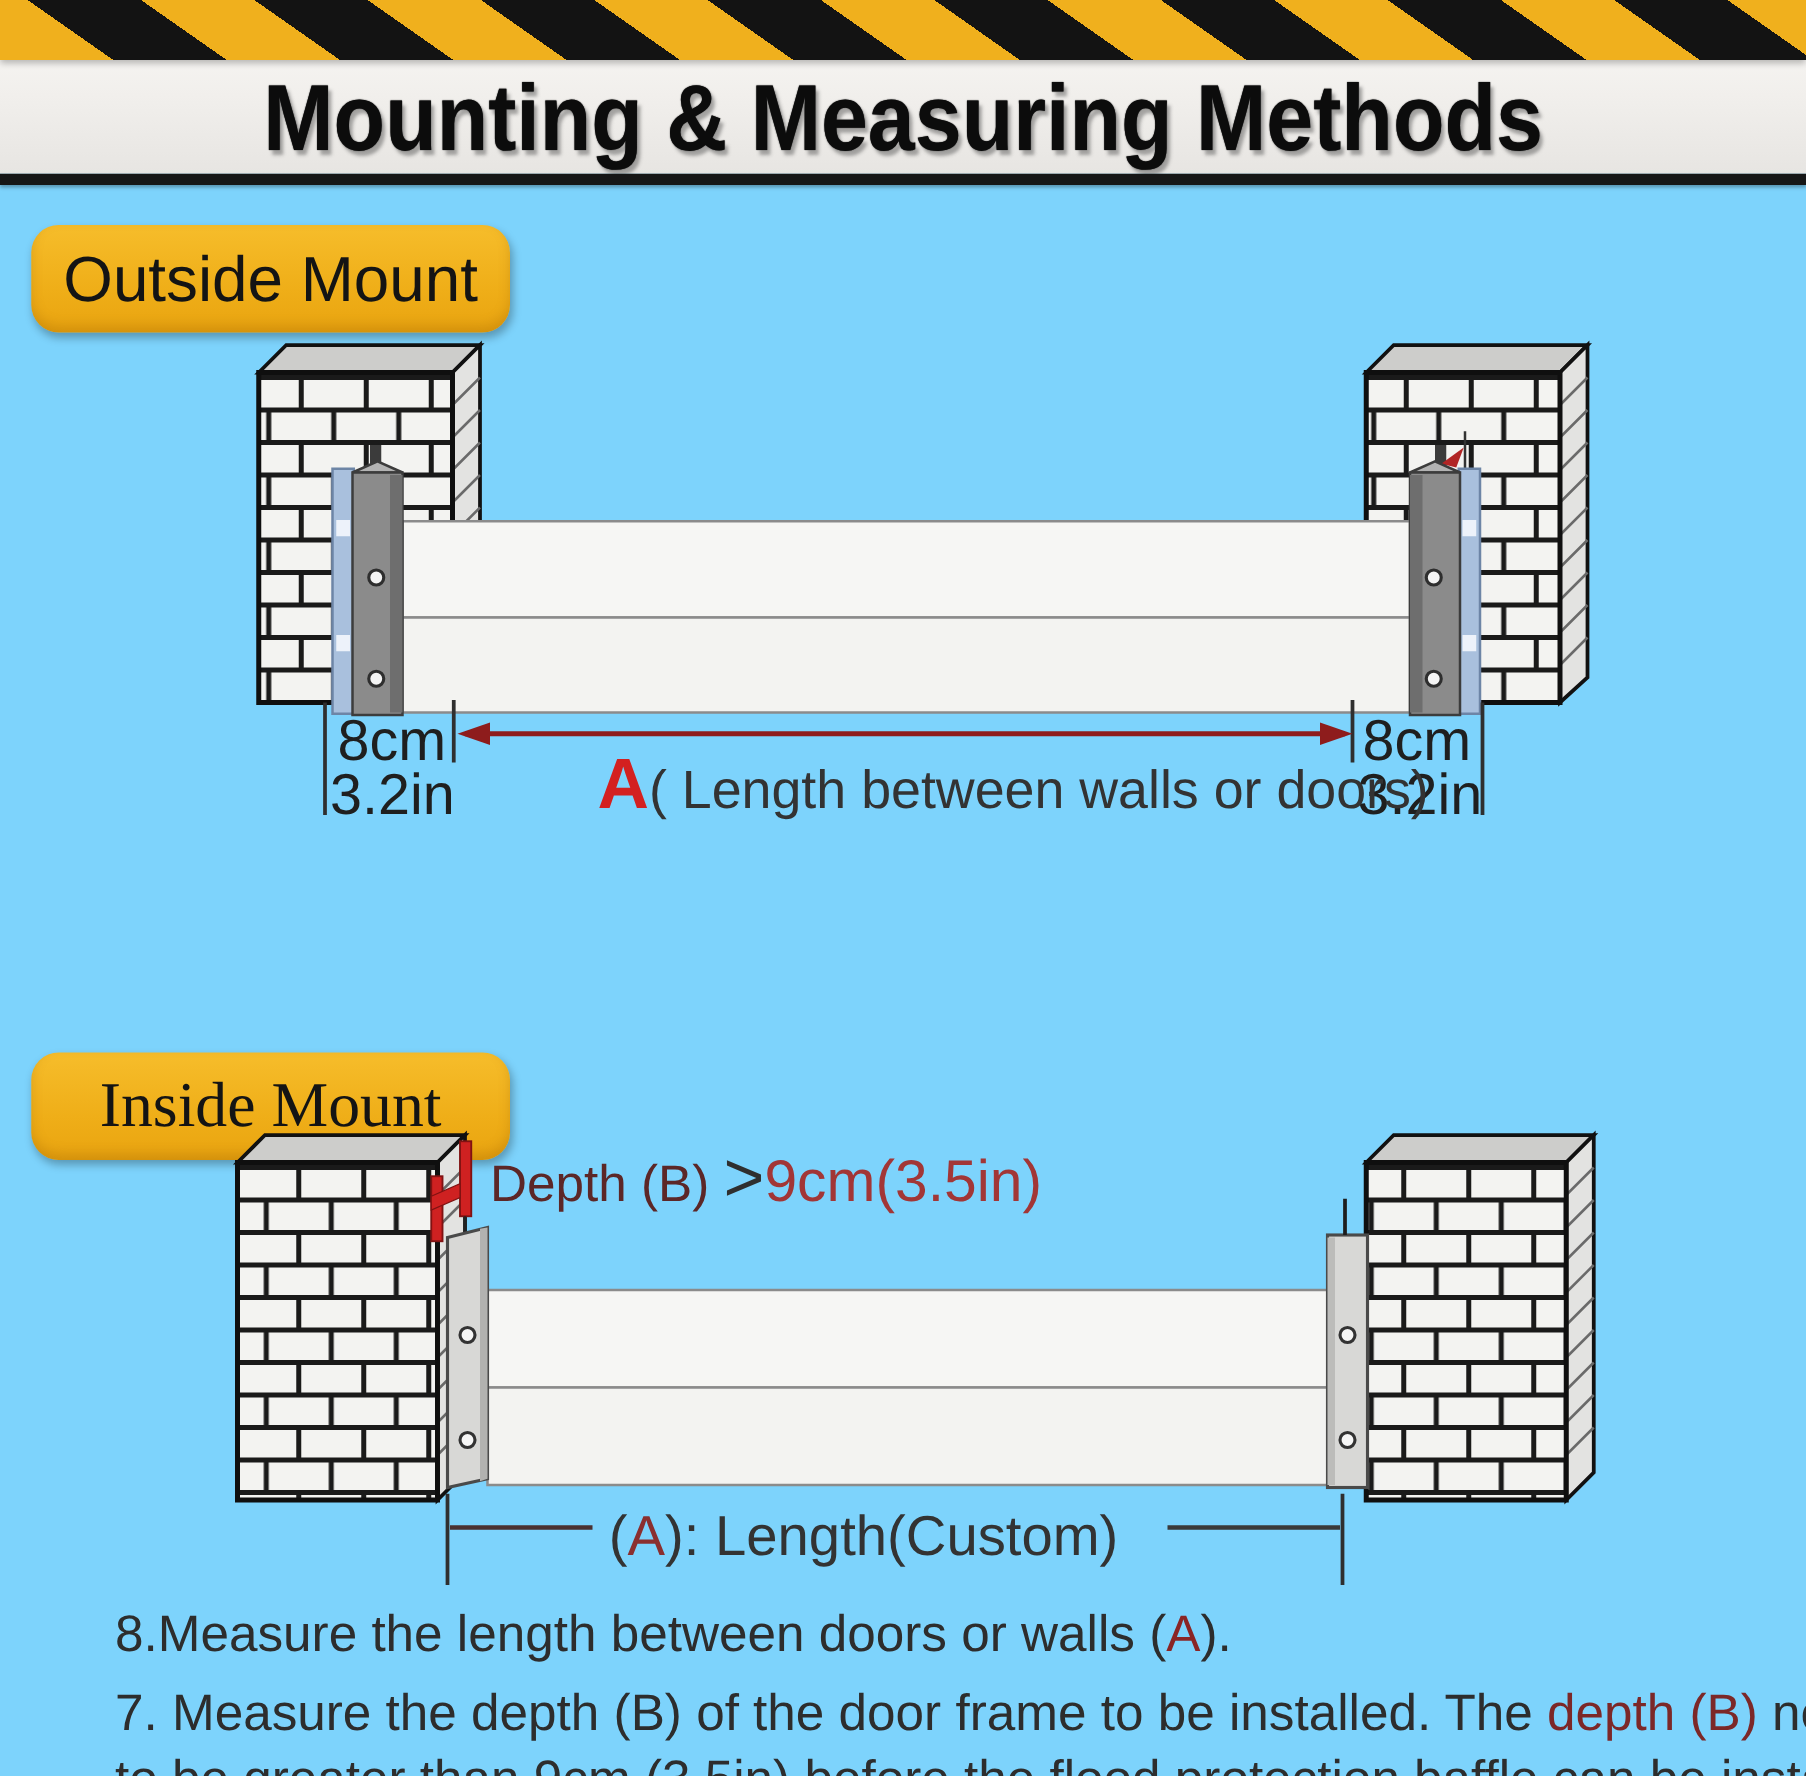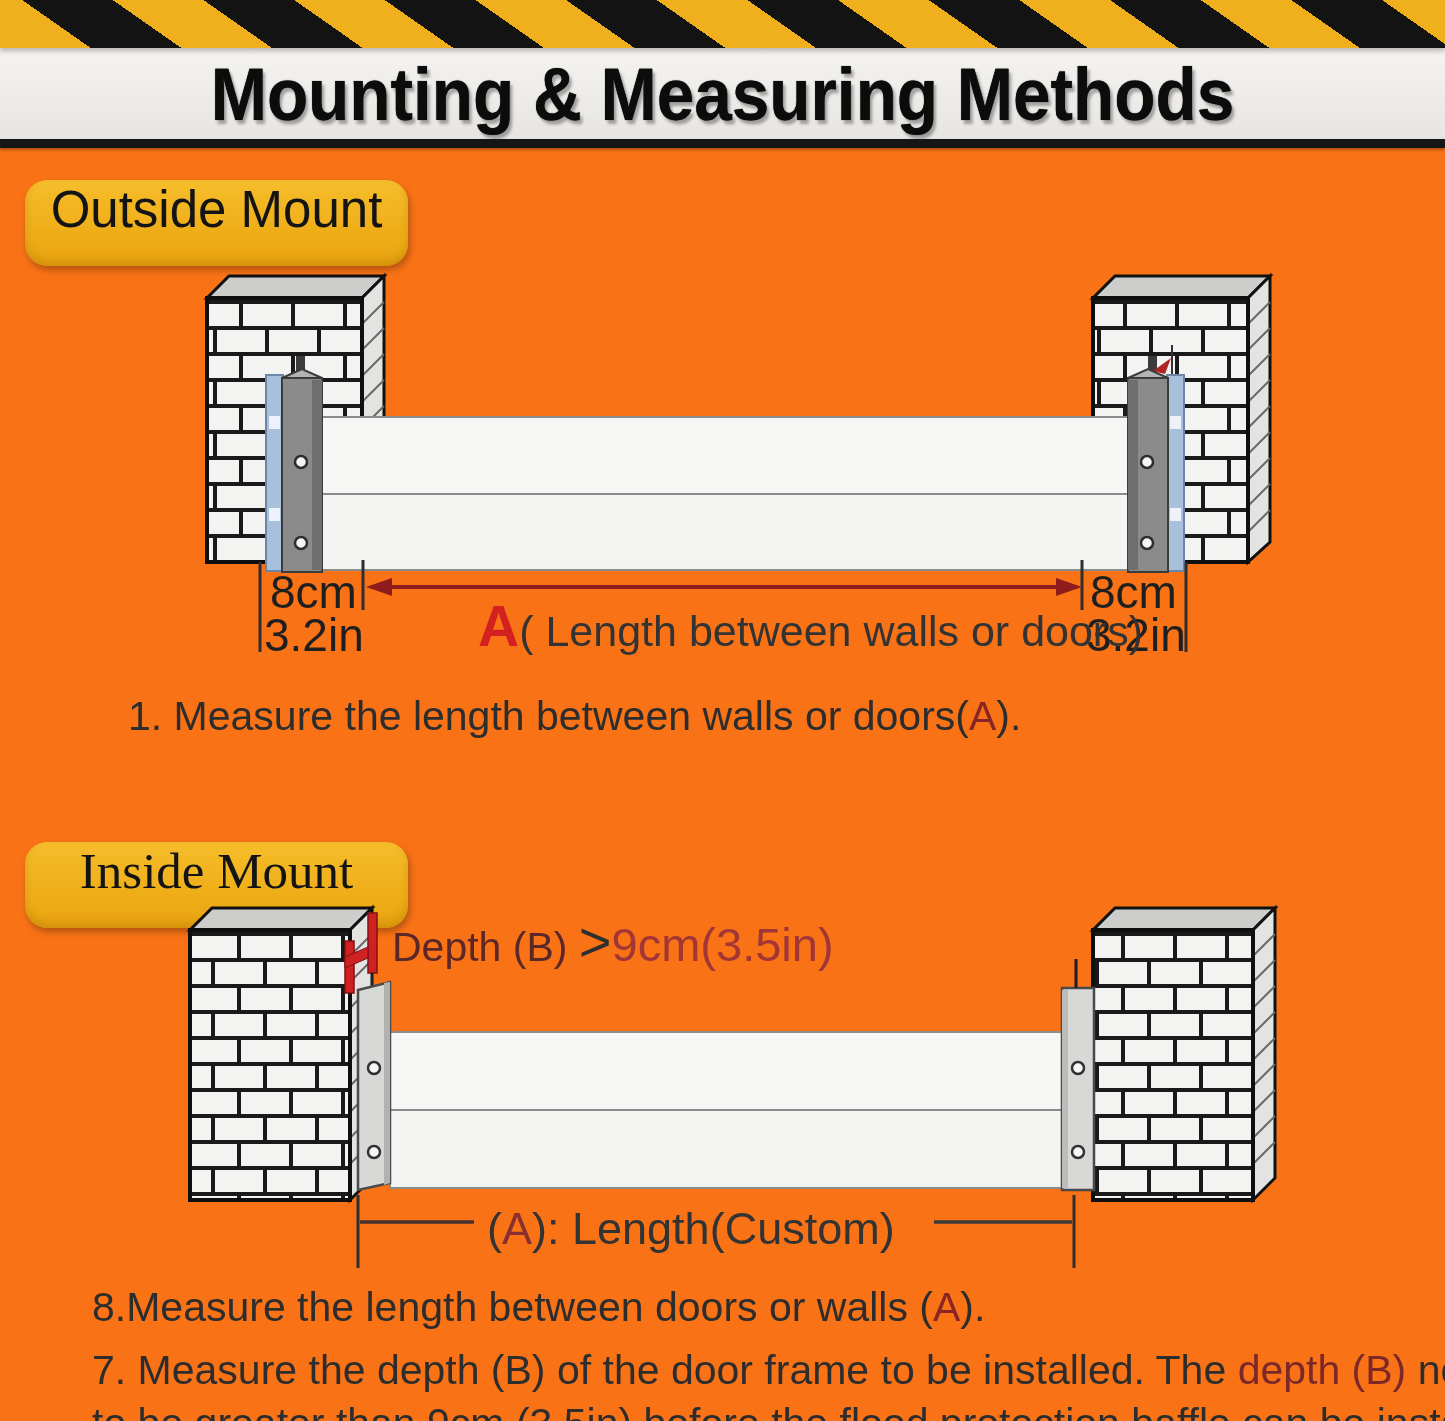--- a/index.html
+++ b/index.html
@@ -1,37 +1,37 @@
 <!DOCTYPE html>
 <html><head>
 <meta charset="utf-8">
 <style>
   html,body{margin:0;padding:0;background:#ffffff;}
-  .page{position:relative;width:1445px;height:1421px;background:#f97316;overflow:hidden;
+  .page{position:relative;width:1445px;height:1421px;background:#7dd3fc;overflow:hidden;
         font-family:"Liberation Sans",sans-serif;}
   .abs{position:absolute;}
 
   
   .header-bg{left:0;top:0;width:1445px;height:139px;
              background:linear-gradient(180deg,#fbfaf8 0%,#f1efec 55%,#e7e5e2 100%);}
   .hazard{left:0;top:0;width:1445px;height:48px;
           background:repeating-linear-gradient(35deg,#f0b01d 0 52px,#131313 52px 104px);
           box-shadow:0 3px 5px rgba(0,0,0,.25);}
   .page-title{left:0;top:52px;width:1445px;height:84px;line-height:84px;text-align:center;
               font-size:75px;font-weight:700;color:#0c0c0c;letter-spacing:0px;
               transform:scaleX(.90);transform-origin:center;
               text-shadow:3px 4px 3px rgba(70,70,70,.45),0 0 1px #000;}
   .header-divider{left:0;top:139px;width:1445px;height:9px;background:#161616;
                   box-shadow:0 2px 3px rgba(0,0,0,.3);}
 
   
   .badge{left:25px;width:383px;height:86px;border-radius:22px;
          background:linear-gradient(180deg,#f6bd2b 0%,#efae18 60%,#e9a410 100%);
          box-shadow:2px 4px 7px rgba(0,0,0,.28), inset 0 -5px 9px rgba(150,95,0,.28);
-         display:flex;align-items:flex-start;justify-content:center;
+         display:flex;align-items:center;justify-content:center;
          font-size:51px;color:#141414;}
   .badge-outside{top:180px;}
   .badge-inside{top:842px;font-family:Liberation Serif, serif;}
 
   
   .fig{left:0;width:1445px;}
   .fig1{top:270px;height:410px;}
   .fig2{top:895px;height:390px;}
   svg text{font-family:"Liberation Sans",sans-serif;}
 
@@ -123,21 +123,20 @@
       <polygon points="1082,317 1056,308 1056,326" fill="#8e1c1c"></polygon>
       <text x="270" y="338" font-size="46" fill="#1f1f1f">8cm</text>
       <text x="264" y="381" font-size="46" fill="#1f1f1f">3.2in</text>
       <text x="1090" y="338" font-size="46" fill="#1f1f1f">8cm</text>
       <text x="1086" y="381" font-size="46" fill="#1f1f1f">3.2in</text>
       <text x="478" y="376"><tspan font-size="57" font-weight="bold" fill="#d32020">A</tspan><tspan font-size="43" fill="#333">( Length between walls or doors)</tspan></text>
     </g>
   </svg>
 
   <div class="abs steps steps-outside">
-    <div class="line"><span>1. Measure the length between walls or doors(</span><span class="redA">A</span><span>).</span></div>
   </div>
 
   <div class="abs badge badge-inside">
     <span>Inside Mount</span>
   </div>
 
   <svg class="abs fig fig2" viewBox="0 0 1445 390">
     <defs>
       <pattern id="brick2" width="104" height="52" patternUnits="userSpaceOnUse" patternTransform="translate(1,37)">
         <rect width="104" height="52" fill="#f3f3f1"></rect>

